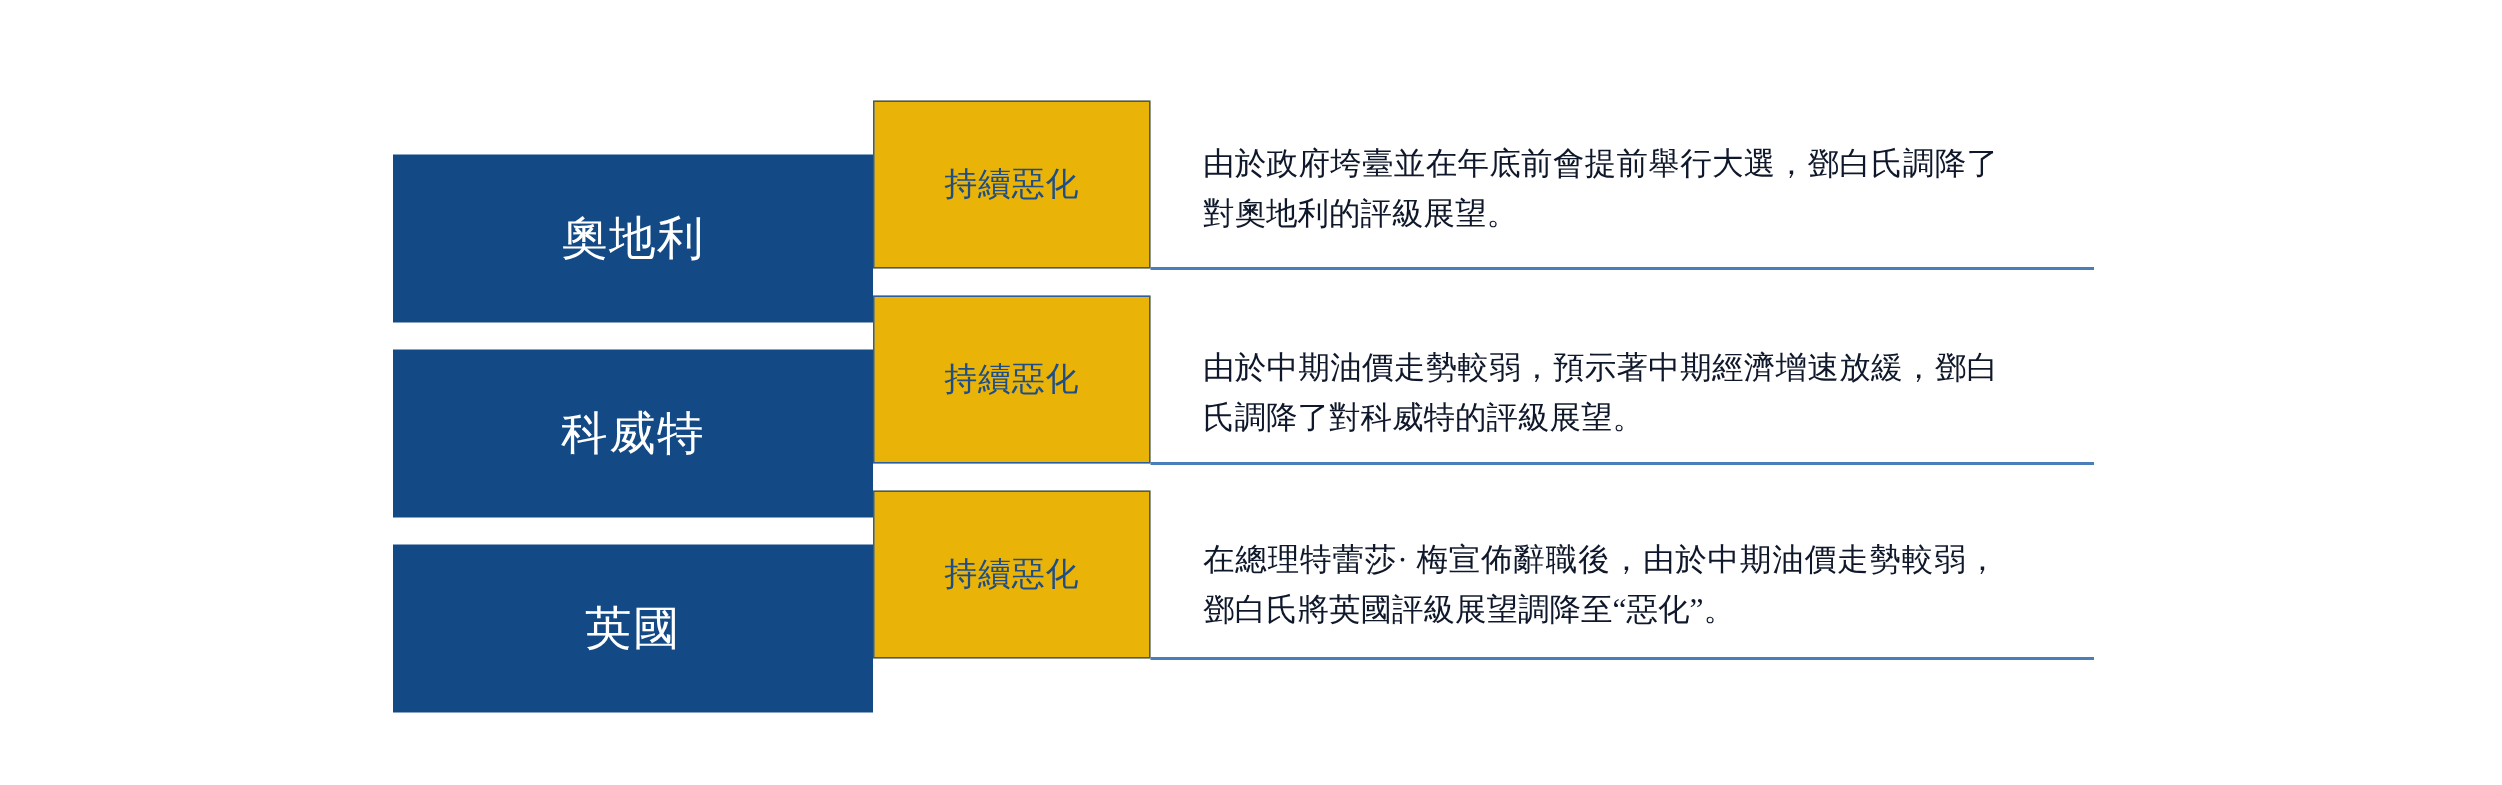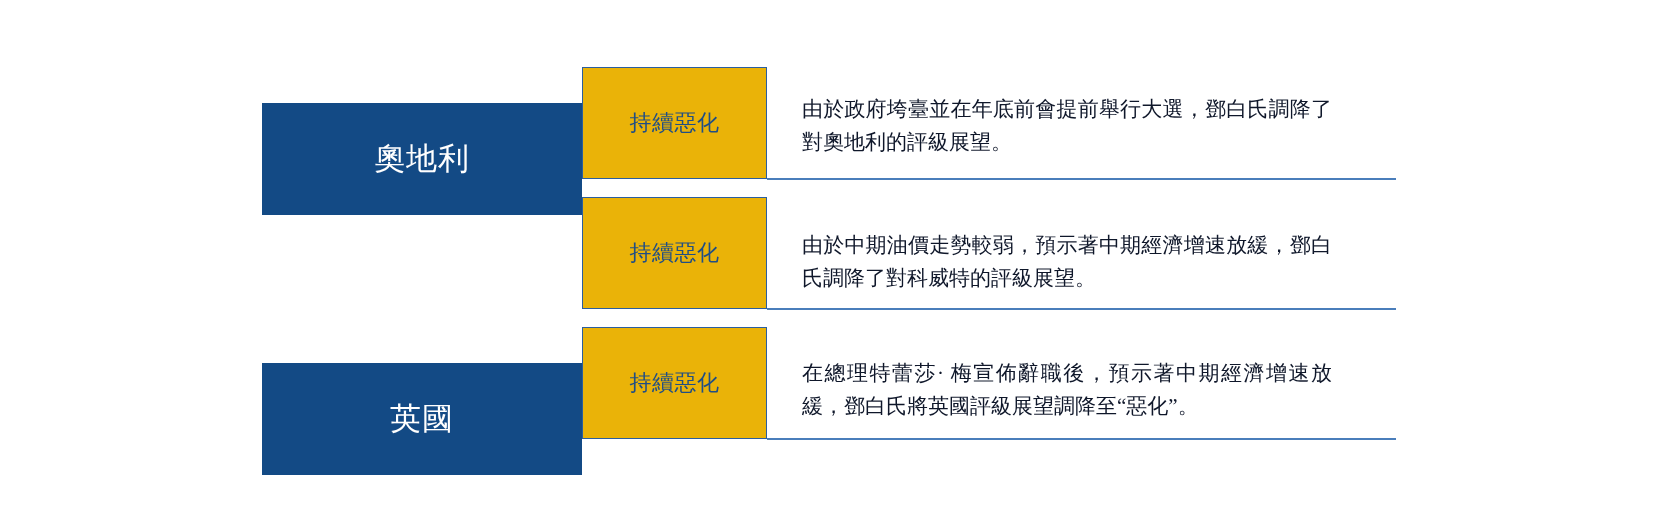--- a/index.html
+++ b/index.html
@@ -115,31 +115,34 @@
       <span class="country-label">奧地利</span>
     </div>
     <div class="outlook-cell">
       <span class="outlook-label">持續惡化</span>
     </div>
     <div class="desc">由於政府垮臺並在年底前會提前舉行大選，鄧白氏調降了對奧地利的評級展望。</div>
     <div class="row-rule"></div>
   </div>
 
   <div class="row row-1">
+    <div class="country-block">
+      <span class="country-label">科威特</span>
+    </div>
     <div class="outlook-cell">
       <span class="outlook-label">持續惡化</span>
     </div>
     <div class="desc">由於中期油價走勢較弱，預示著中期經濟增速放緩，鄧白氏調降了對科威特的評級展望。</div>
     <div class="row-rule"></div>
   </div>
 
   <div class="row row-2">
     <div class="country-block">
       <span class="country-label">英國</span>
     </div>
     <div class="outlook-cell">
       <span class="outlook-label">持續惡化</span>
     </div>
-    <div class="desc">在總理特蕾莎· 梅宣佈辭職後，預示著中期經濟增速放緩，鄧白氏將英國評級展望調降至“惡化”。</div>
+    <div class="desc">在總理特蕾莎· 梅宣佈辭職後，由於中期油價走勢較弱，鄧白氏將英國評級展望調降至“惡化”。</div>
     <div class="row-rule"></div>
   </div>
 
 </div>
 
 </body></html>

